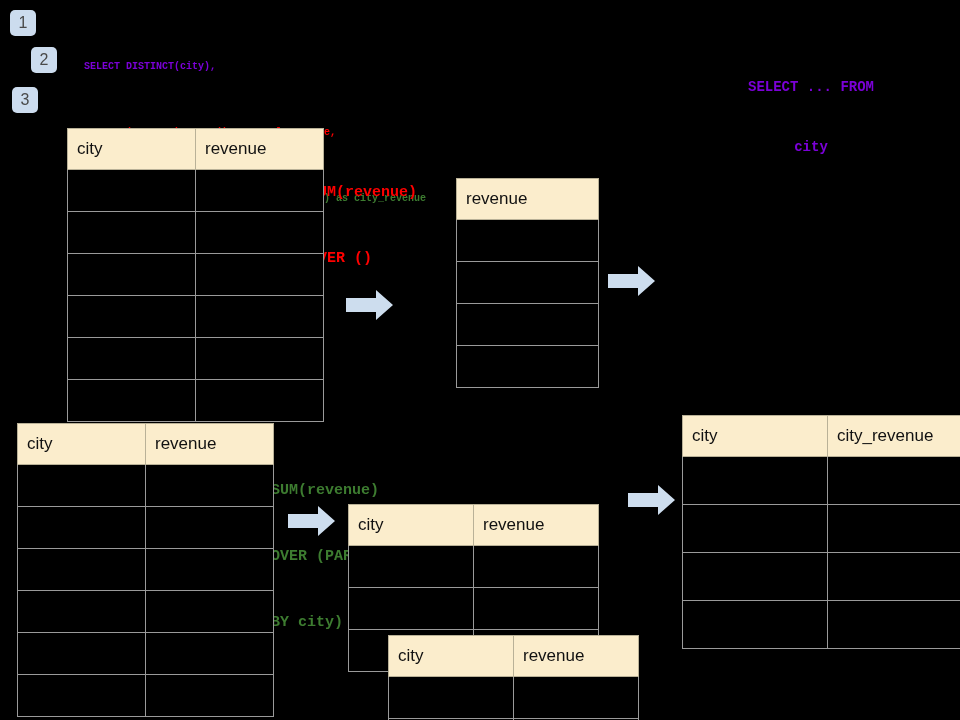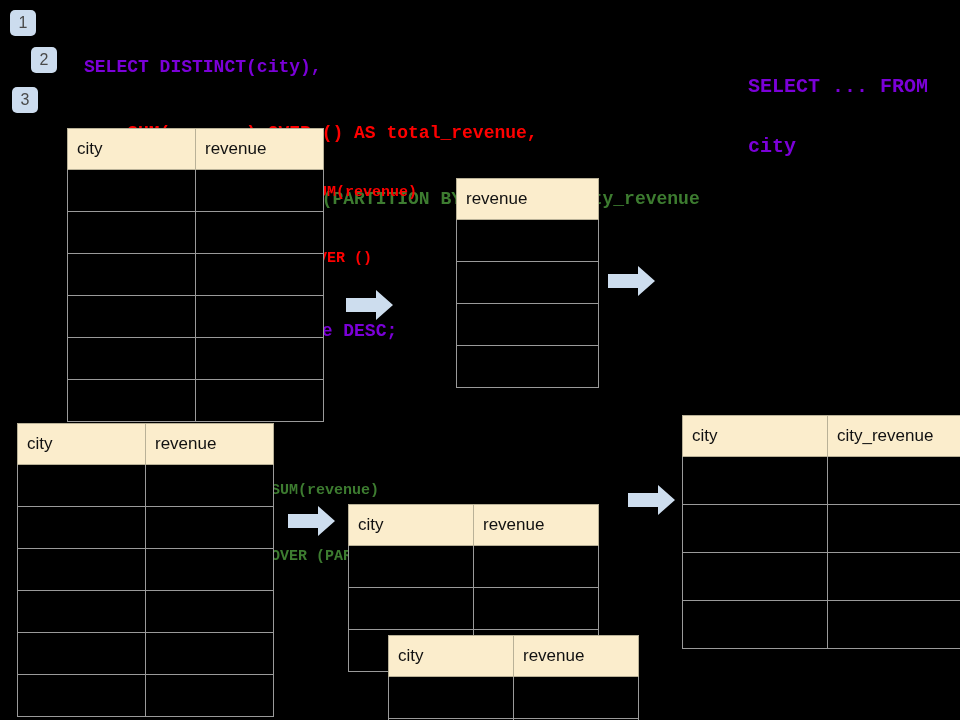--- a/index.html
+++ b/index.html
@@ -27,21 +27,21 @@
     font-family: "Liberation Sans", sans-serif;
     font-size: 16px;
     line-height: 26px;
     text-align: center;
   }
 
   
   .code {
     position: absolute;
     font-family: "Liberation Mono", monospace;
-    font-size: 18px;
+    font-size: 10px;
     line-height: 22px;
     white-space: pre;
     font-weight: bold;
     letter-spacing: 0px;
   }
   .code-line { white-space: pre; }
 
   
   .annot {
     position: absolute;
@@ -91,33 +91,34 @@
   <div class="badge" style="left:12px;  top:87px;">3</div>
 
   <div class="code" style="left:84px; top:12px;">
     <div class="code-line" style="color:#7b00d8;">SELECT DISTINCT(city),</div>
     <div class="code-line" style="color:#ff0000;">    SUM(revenue) OVER () AS total_revenue,</div>
     <div class="code-line" style="color:#3d7c30;">    SUM(revenue) OVER (PARTITION BY city) as city_revenue</div>
     <div class="code-line" style="color:#7b00d8;">  FROM rides</div>
     <div class="code-line" style="color:#7b00d8;">  ORDER by city_revenue DESC;</div>
   </div>
 
-  <div class="annot" style="left:748px; top:37px; color:#7b00d8; font-size:20px; line-height:20px;">
+  <div class="annot" style="left:748px; top:37px; color:#7b00d8; font-size:14px; line-height:20px;text-align:center;">
     <div>SELECT ... FROM</div>
     <div>city</div>
   </div>
 
   <div class="annot" style="left:309px; top:138px; color:#ff0000;">
     <div>SUM(revenue)</div>
     <div>OVER ()</div>
   </div>
 
   <div class="annot" style="left:271px; top:436px; color:#3d7c30;">
     <div>SUM(revenue)</div>
     <div>OVER (PARTITION</div>
+    <div>BY city)</div>
   </div>
 
   <table class="tbl" style="left:67px; top:128px; width:236px;">
     <tbody>
         <tr>
       <td class="hd" style="width:118px; height:40px;">city</td>
       <td class="hd" style="width:118px; height:40px;">revenue</td>
     </tr>
     <tr>
           <td style="height:41px;"></td>

